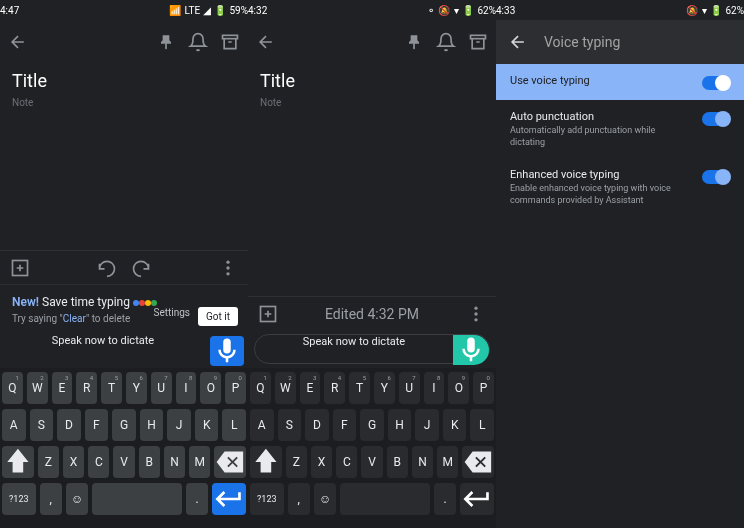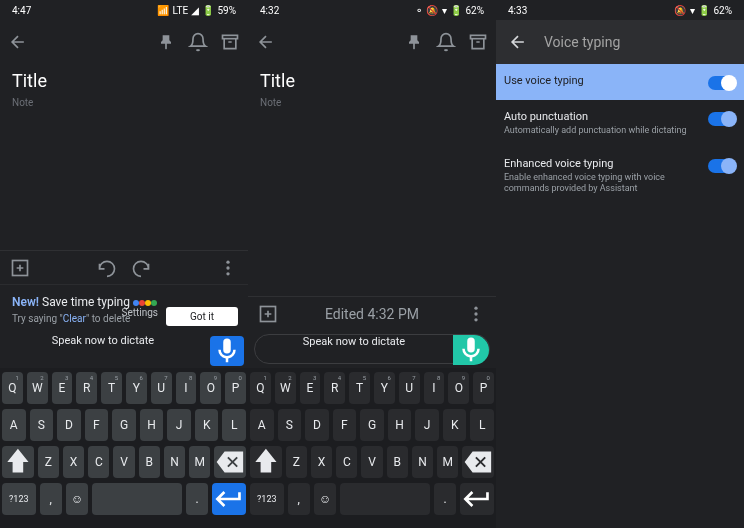--- a/index.html
+++ b/index.html
@@ -1,39 +1,39 @@
 <!DOCTYPE html>
 <html><head>
 <meta charset="utf-8">
 <style>
 *{margin:0;padding:0;box-sizing:border-box;font-family:Roboto,Arial,sans-serif}
 body{background:#1a1a1a;width:744px;height:528px;display:flex;overflow:hidden}
 .screen{position:relative;height:528px;background:#202124;color:#e8eaed;display:flex;flex-direction:column}
 .s1{width:248px}
 .s2{width:248px}
 .s3{width:248px}
-.status-bar{height:20px;display:flex;align-items:center;justify-content:space-between;padding:0 12px;font-size:10px;color:#fff;background:#202124}
+.status-bar{height:20px;display:flex;align-items:center;justify-content:space-between;padding:0 0;font-size:10px;color:#fff;background:#202124}
 .status-right{display:flex;align-items:center;gap:3px}
 .icon{display:inline-flex;align-items:center;justify-content:center}
 .toolbar{height:44px;display:flex;align-items:center;padding:0 8px;gap:12px}
 .toolbar .spacer{flex:1}
 .tb-icon{width:20px;height:20px;color:#9aa0a6;opacity:.9}
 .note-area{flex:1;padding:6px 12px}
 .title-text{font-size:18px;color:#ffffff}
 .note-text{font-size:10px;color:#6b6f76;margin-top:6px}
 .bottom-toolbar{height:34px;display:flex;align-items:center;padding:0 10px;gap:14px;border-top:1px solid #2f3033}
 .bt-spacer{flex:1}
 .promo{background:#202124;padding:10px 12px;position:relative;border-top:1px solid #2b2c2f}
 .promo-line1{font-size:12px;color:#e8eaed}
 .promo-new{color:#8ab4f8;font-weight:600}
 .promo-line2{font-size:10px;color:#9aa0a6;margin-top:4px}
 .promo-line2 .clear{color:#8ab4f8}
 .promo-actions{position:absolute;right:10px;bottom:8px;display:flex;gap:8px;align-items:flex-start}
 .promo-settings{font-size:10px;color:#bdc1c6}
-.promo-gotit{background:#fff;color:#202124;font-size:10px;padding:4px 24px;border-radius:3px;border:none}
+.promo-gotit{background:#fff;color:#202124;font-size:10px;padding:4px 8px;border-radius:3px;border:none}
 .assistant-dot{display:inline-block;width:6px;height:6px;border-radius:50%}
 .speak-bar{display:flex;align-items:flex-start;height:34px;background:#202124}
 .speaker-text{flex:1;text-align:center;font-size:11px;color:#e8eaed}
 .mic-btn{width:34px;height:30px;display:flex;align-items:center;justify-content:center;border-radius:4px;margin:2px 4px}
 .mic-blue{background:#1a73e8}
 .mic-teal{background:#21c7a8}
 .keyboard{background:#1c1d20;padding:4px 2px 8px}
 .krow{display:flex;justify-content:center;margin-bottom:5px;gap:4px}
 .key{background:#3c4043;color:#e8eaed;height:32px;border-radius:4px;font-size:12px;display:flex;align-items:center;justify-content:center;position:relative;flex:1}
 .key .num{position:absolute;top:2px;right:4px;font-size:6px;color:#9aa0a6}
@@ -42,21 +42,21 @@
 .key-enter{background:#1a73e8}
 .s2 .key-enter{background:#21c7a8}
 .key-123{font-size:9px}
 .s2 .speak-bar{border:1px solid #3c3d40;border-radius:18px;margin:4px 6px;height:30px}
 .s2 .speaker-text{font-size:11px}
 .s2 .mic-btn{width:36px;height:30px;border-radius:0 18px 18px 0;margin:0}
 .edited{font-size:14px;color:#9aa0a6;text-align:center;flex:1}
 .s3{background:#202124}
 .s3-header{height:44px;display:flex;align-items:center;padding:0 12px;gap:16px;background:#2d2e31}
 .s3-title{font-size:14px;color:#a3a3a3}
-.setting-item{padding:10px 8px;display:flex;align-items:flex-start;gap:10px}
+.setting-item{padding:10px 14px;display:flex;align-items:flex-start;gap:10px}
 .setting-highlighted{background:#8ab4f8}
 .setting-highlighted .setting-title{color:#202124}
 .setting-text{flex:1}
 .setting-title{font-size:11px;color:#e8eaed}
 .setting-desc{font-size:9px;color:#9aa0a6;margin-top:2px;line-height:1.3}
 .toggle{width:28px;height:14px;background:#1a73e8;border-radius:10px;position:relative;flex-shrink:0;margin-top:2px}
 .toggle::after{content:'';position:absolute;right:-1px;top:-1px;width:16px;height:16px;background:#8ab4f8;border-radius:50%}
 .toggle-white::after{background:#fff}
 svg{width:100%;height:100%}
 </style>

